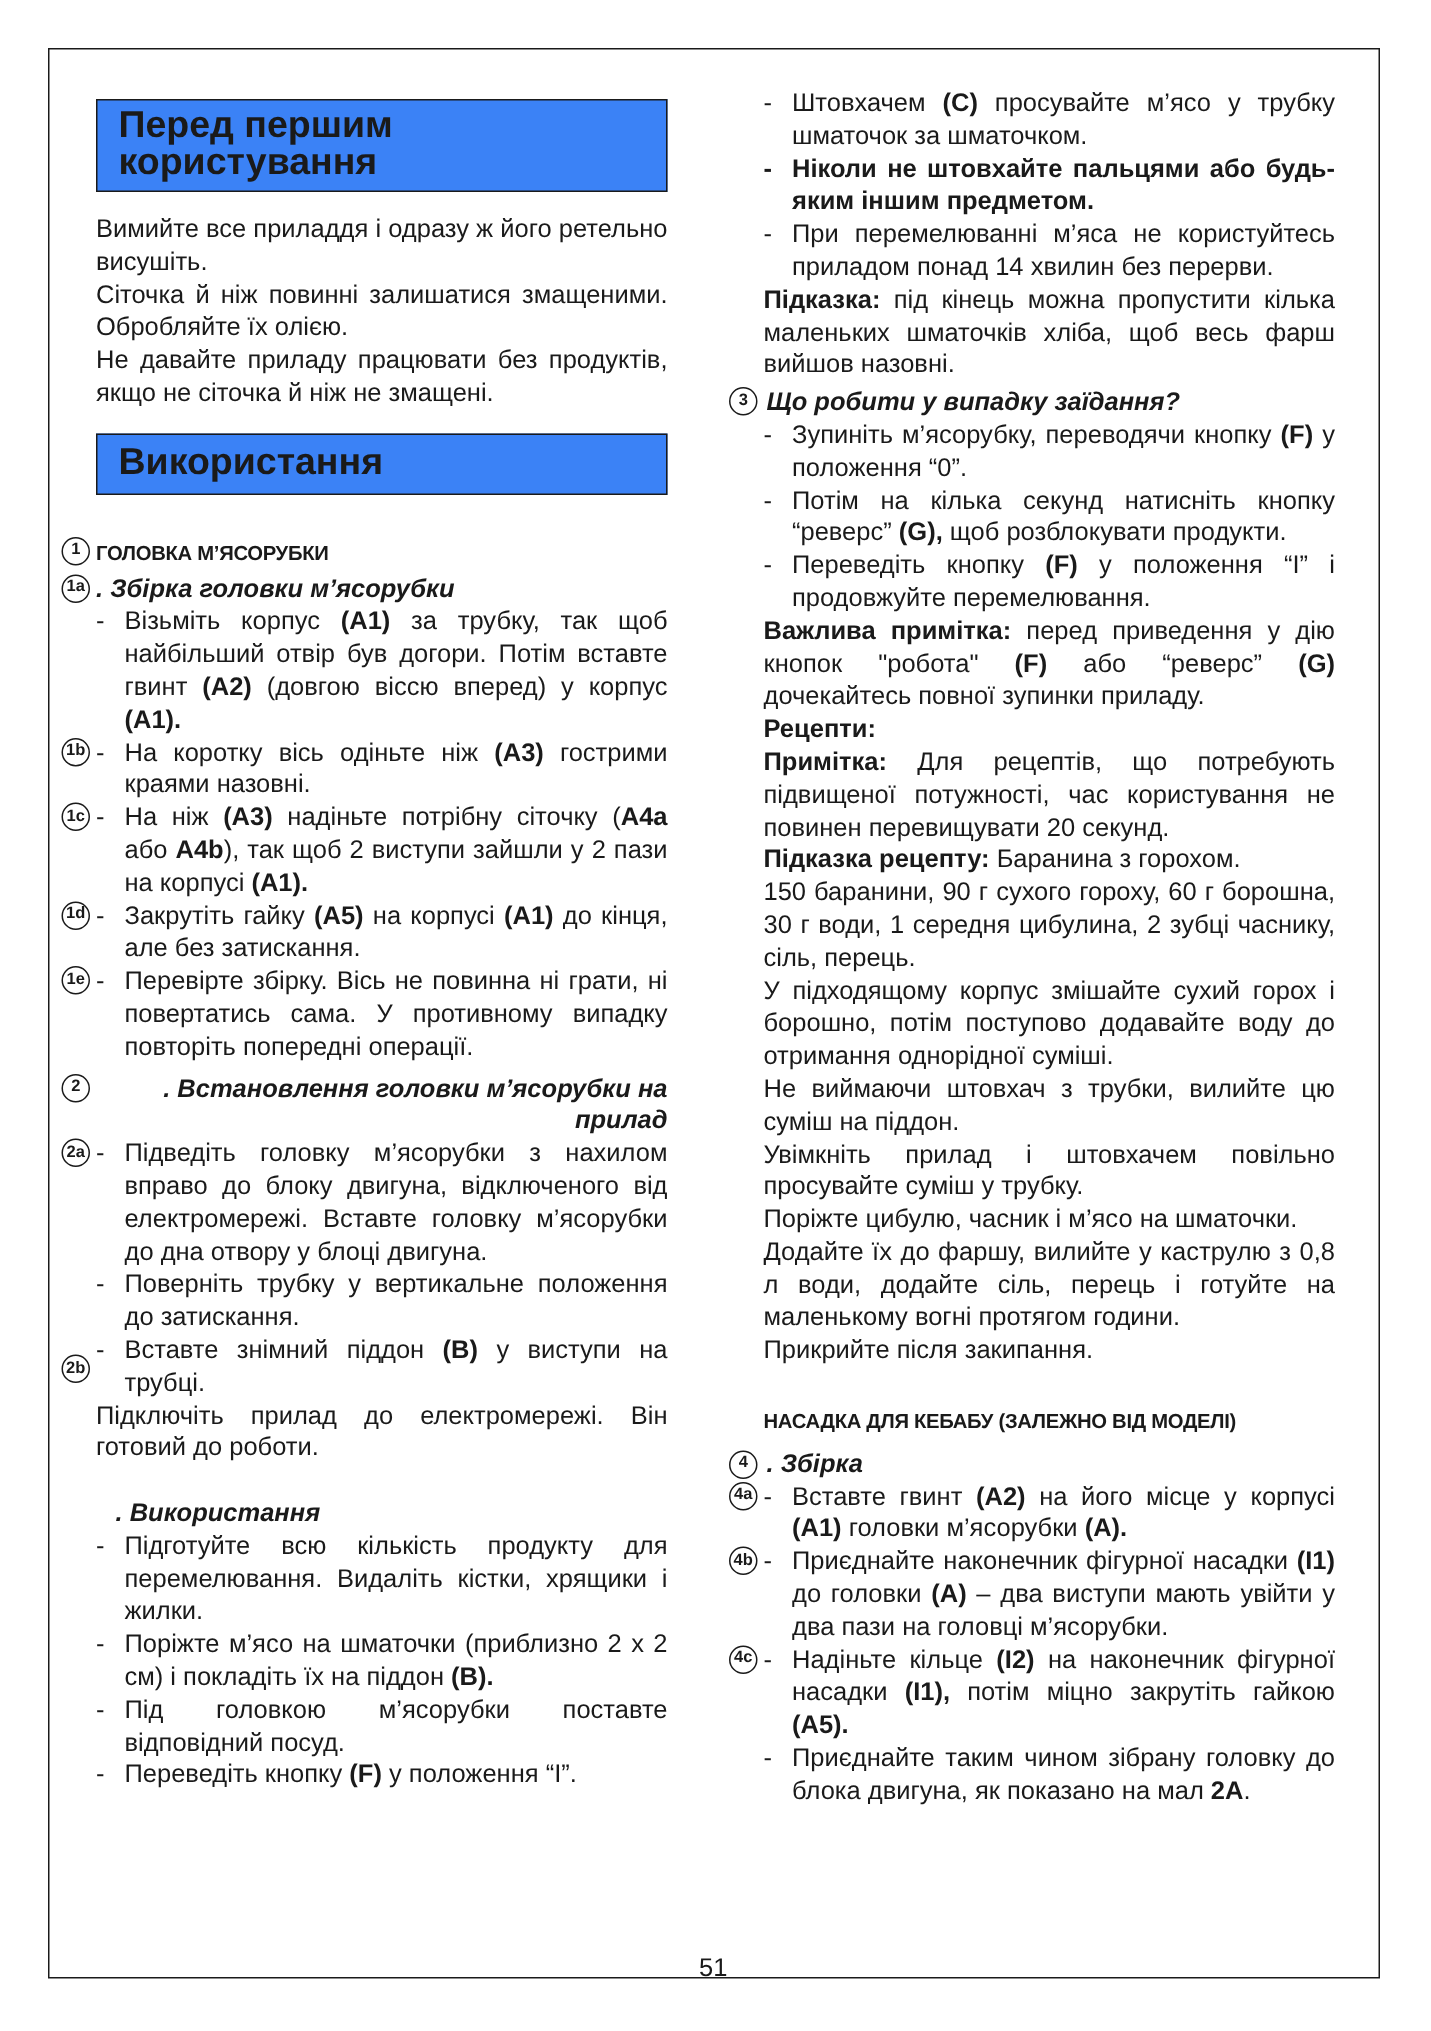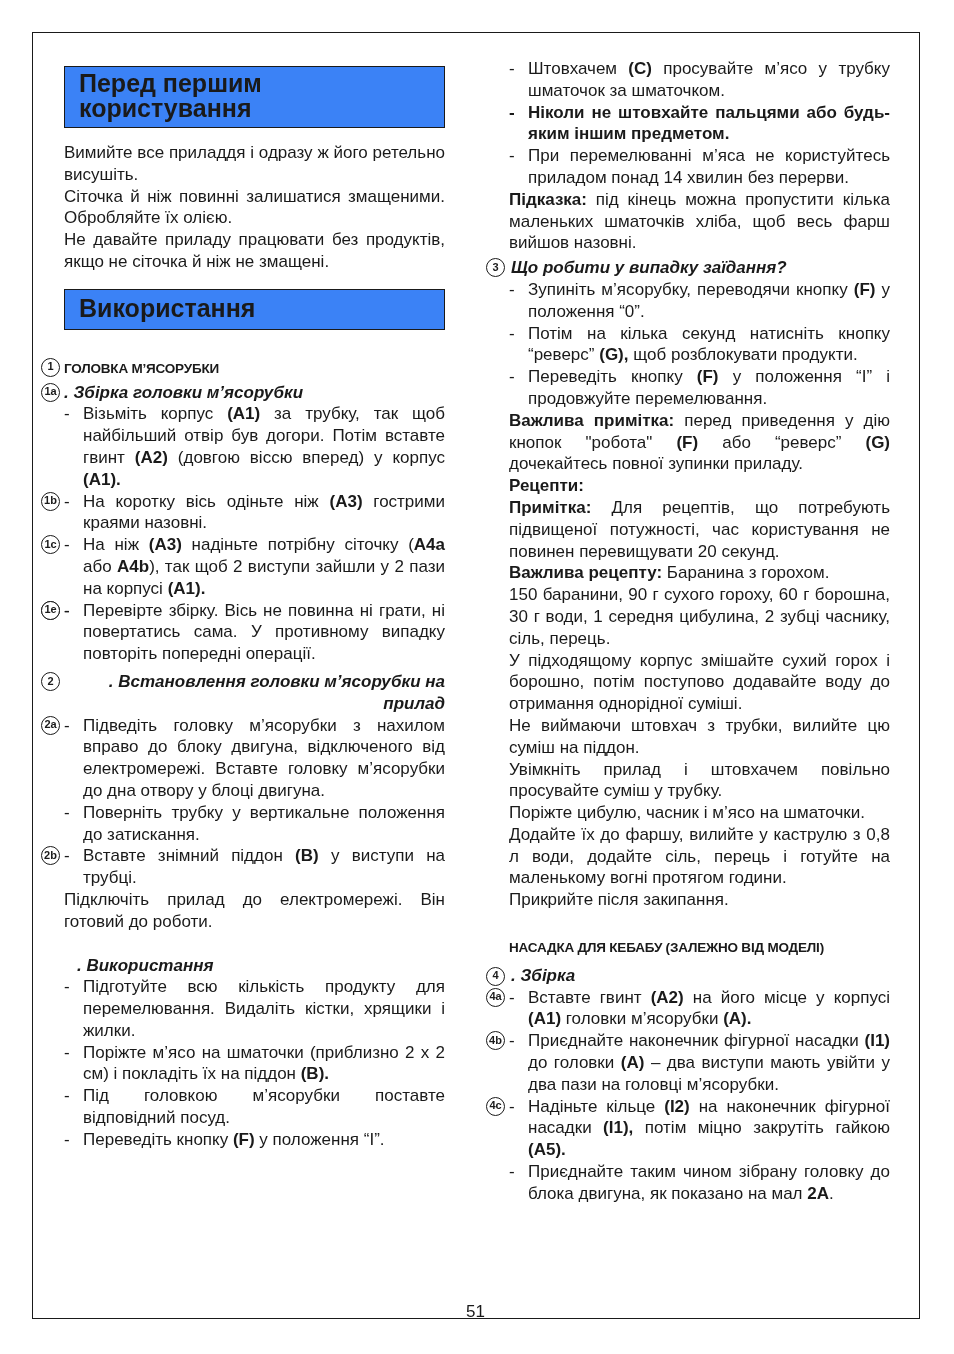--- a/index.html
+++ b/index.html
@@ -54,33 +54,33 @@
 
   <div class="rowwrap" style="margin-top:2px; margin-left:-23px; padding-left:23px;">
     <span class="badge" style="left:0; top:1px;">1a</span>
     <span class="sub">. Збірка головки м’ясорубки</span>
   </div>
 
   <div id="steps1">
       <div class="item"><span class="dash">-</span><span>Візьміть корпус <b>(A1)</b> за трубку, так щоб найбільший отвір був догори. Потім вставте гвинт <b>(A2)</b> (довгою віссю вперед) у корпус <b>(A1).</b></span></div>
       <div class="item"><span class="badge" style="left: -23px; top: 1px;">1b</span><span class="dash">-</span><span>На коротку вісь одіньте ніж <b>(A3)</b> гострими краями назовні.</span></div>
       <div class="item"><span class="badge" style="left: -23px; top: 1px;">1c</span><span class="dash">-</span><span>На ніж <b>(A3)</b> надіньте потрібну сіточку (<b>A4a</b> або <b>A4b</b>), так щоб 2 виступи зайшли у 2 пази на корпусі <b>(A1).</b></span></div>
-      <div class="item"><span class="badge" style="left: -23px; top: 1px;">1d</span><span class="dash">-</span></div>
+      <div class="item"><span class="badge" style="left: -23px; top: 1px;">1d</span><span class="dash">-</span><span>Закрутіть гайку <b>(A5)</b> на корпусі <b>(A1)</b> до кінця, але без затискання.</span></div>
       <div class="item"><span class="badge" style="left: -23px; top: 1px;">1e</span><span class="dash">-</span><span>Перевірте збірку. Вісь не повинна ні грати, ні повертатись сама. У противному випадку повторіть попередні операції.</span></div>
     </div>
 
   <div class="rowwrap" style="margin-top:6px; margin-left:-23px; padding-left:37px;">
     <span class="badge" style="left:0; top:1px;">2</span>
     <span class="sub" style="display:block; margin-left:-14px; padding-left:14px; text-indent:-14px;text-align:right;">. Встановлення головки м’ясорубки на прилад</span>
   </div>
 
   <div id="steps2">
       <div class="item"><span class="badge" style="left: -23px; top: 1px;">2a</span><span class="dash">-</span><span>Підведіть головку м’ясорубки з нахилом вправо до блоку двигуна, відключеного від електромережі. Вставте головку м’ясорубки до дна отвору у блоці двигуна.</span></div>
       <div class="item"><span class="dash">-</span><span>Поверніть трубку у вертикальне положення до затискання.</span></div>
-      <div class="item"><span class="badge" style="left: -23px; top: 1px;">2b</span><span class="dash">-</span><span>Вставте знімний піддон <b>(B)</b> у виступи на трубці.</span></div>
+      <div class="item"><span class="badge" style="left: -23px; top: 14px;">2b</span><span class="dash">-</span><span>Вставте знімний піддон <b>(B)</b> у виступи на трубці.</span></div>
     </div>
 
   <p>Підключіть прилад до електромережі. Він готовий до роботи.</p>
 
   <div class="sub indent" style="margin-top:22px; padding-left:13px;">. Використання</div>
 
   <div id="steps_use">
       <div class="item"><span class="dash">-</span><span>Підготуйте всю кількість продукту для перемелювання. Видаліть кістки, хрящики і жилки.</span></div>
       <div class="item"><span class="dash">-</span><span>Поріжте м’ясо на шматочки (приблизно 2 x 2 см) і покладіть їх на піддон <b>(B).</b></span></div>
       <div class="item"><span class="dash">-</span><span>Під головкою м’ясорубки поставте відповідний посуд.</span></div>
@@ -102,21 +102,21 @@
   </div>
 
   <div id="steps3">
       <div class="item"><span class="dash">-</span><span>Зупиніть м’ясорубку, переводячи кнопку <b>(F)</b> у положення “0”.</span></div>
       <div class="item"><span class="dash">-</span><span>Потім на кілька секунд натисніть кнопку “реверс” <b>(G),</b> щоб розблокувати продукти.</span></div>
       <div class="item"><span class="dash">-</span><span>Переведіть кнопку <b>(F)</b> у положення “I” і продовжуйте перемелювання.</span></div>
     </div>
   <p id="important"><b>Важлива примітка:</b> перед приведення у дію кнопок "робота" <b>(F)</b> або “реверс” <b>(G)</b> дочекайтесь повної зупинки приладу.</p>
   <p class="bold">Рецепти:</p>
   <p id="note"><b>Примітка:</b> Для рецептів, що потребують підвищеної потужності, час користування не повинен перевищувати 20 секунд.</p>
-  <p id="example"><b>Важлива рецепту:</b> Баранина з горохом.</p>
+  <p id="example"><b>Підказка рецепту:</b> Баранина з горохом.</p>
   <div id="recipe_paras">
       <p>150 баранини, 90 г сухого гороху, 60 г борошна, 30 г води, 1 середня цибулина, 2 зубці часнику, сіль, перець.</p>
       <p>У підходящому корпус змішайте сухий горох і борошно, потім поступово додавайте воду до отримання однорідної суміші.</p>
       <p>Не виймаючи штовхач з трубки, вилийте цю суміш на піддон.</p>
       <p>Увімкніть прилад і штовхачем повільно просувайте суміш у трубку.</p>
       <p>Поріжте цибулю, часник і м’ясо на шматочки.</p>
       <p>Додайте їх до фаршу, вилийте у каструлю з 0,8 л води, додайте сіль, перець і готуйте на маленькому вогні протягом години.</p>
       <p>Прикрийте після закипання.</p>
     </div>
 

